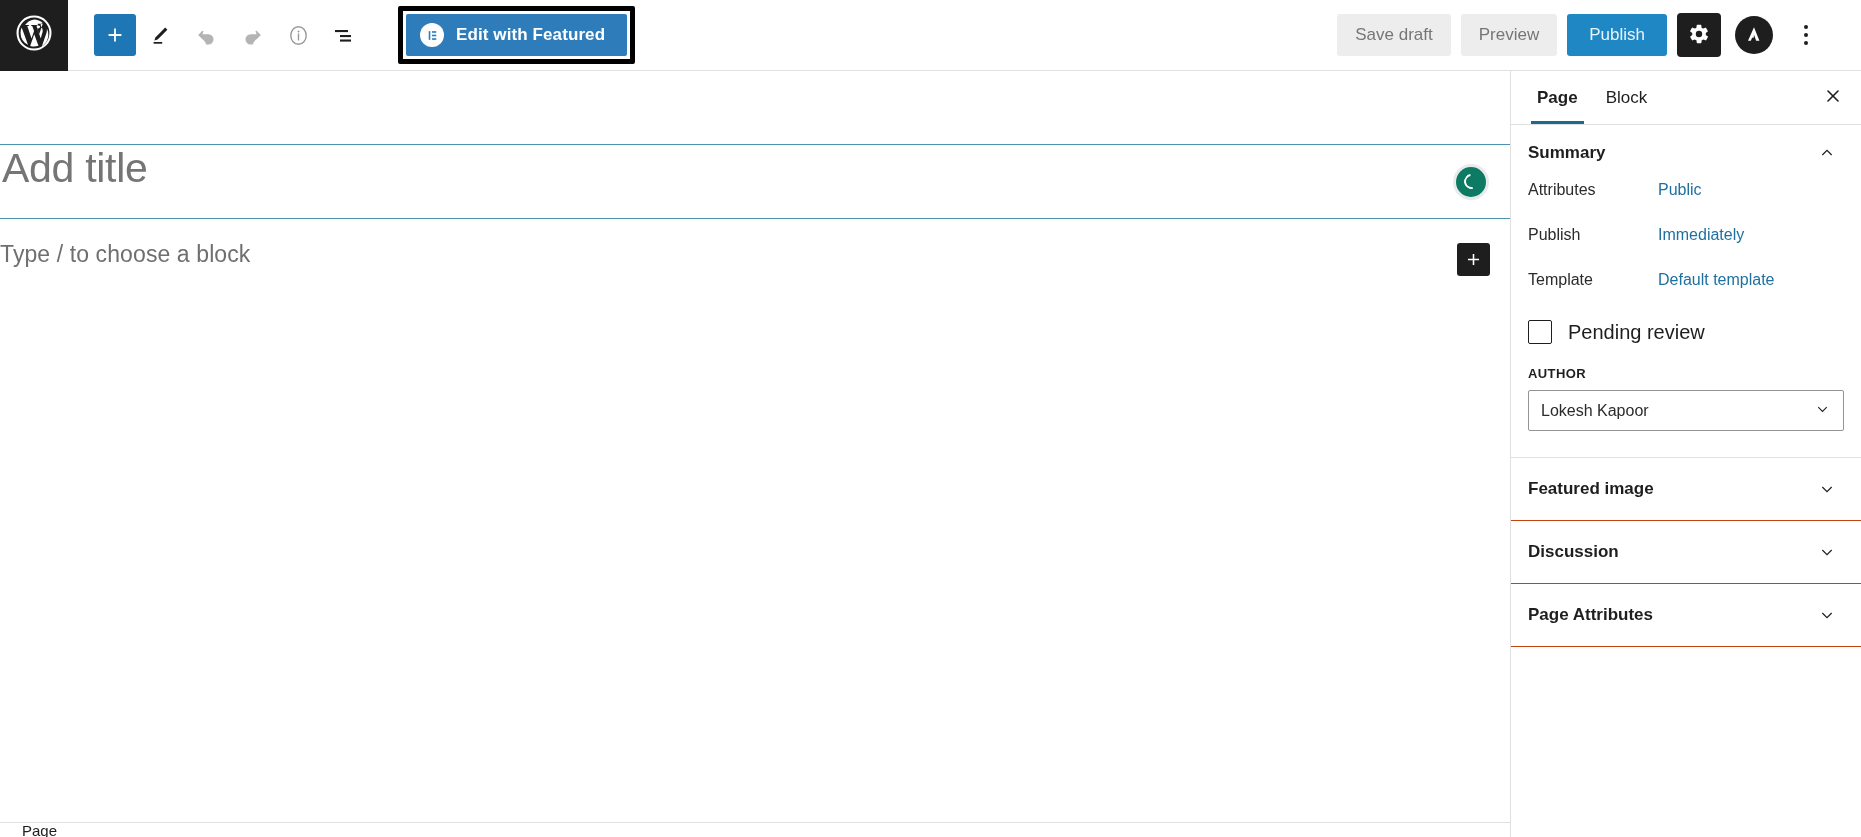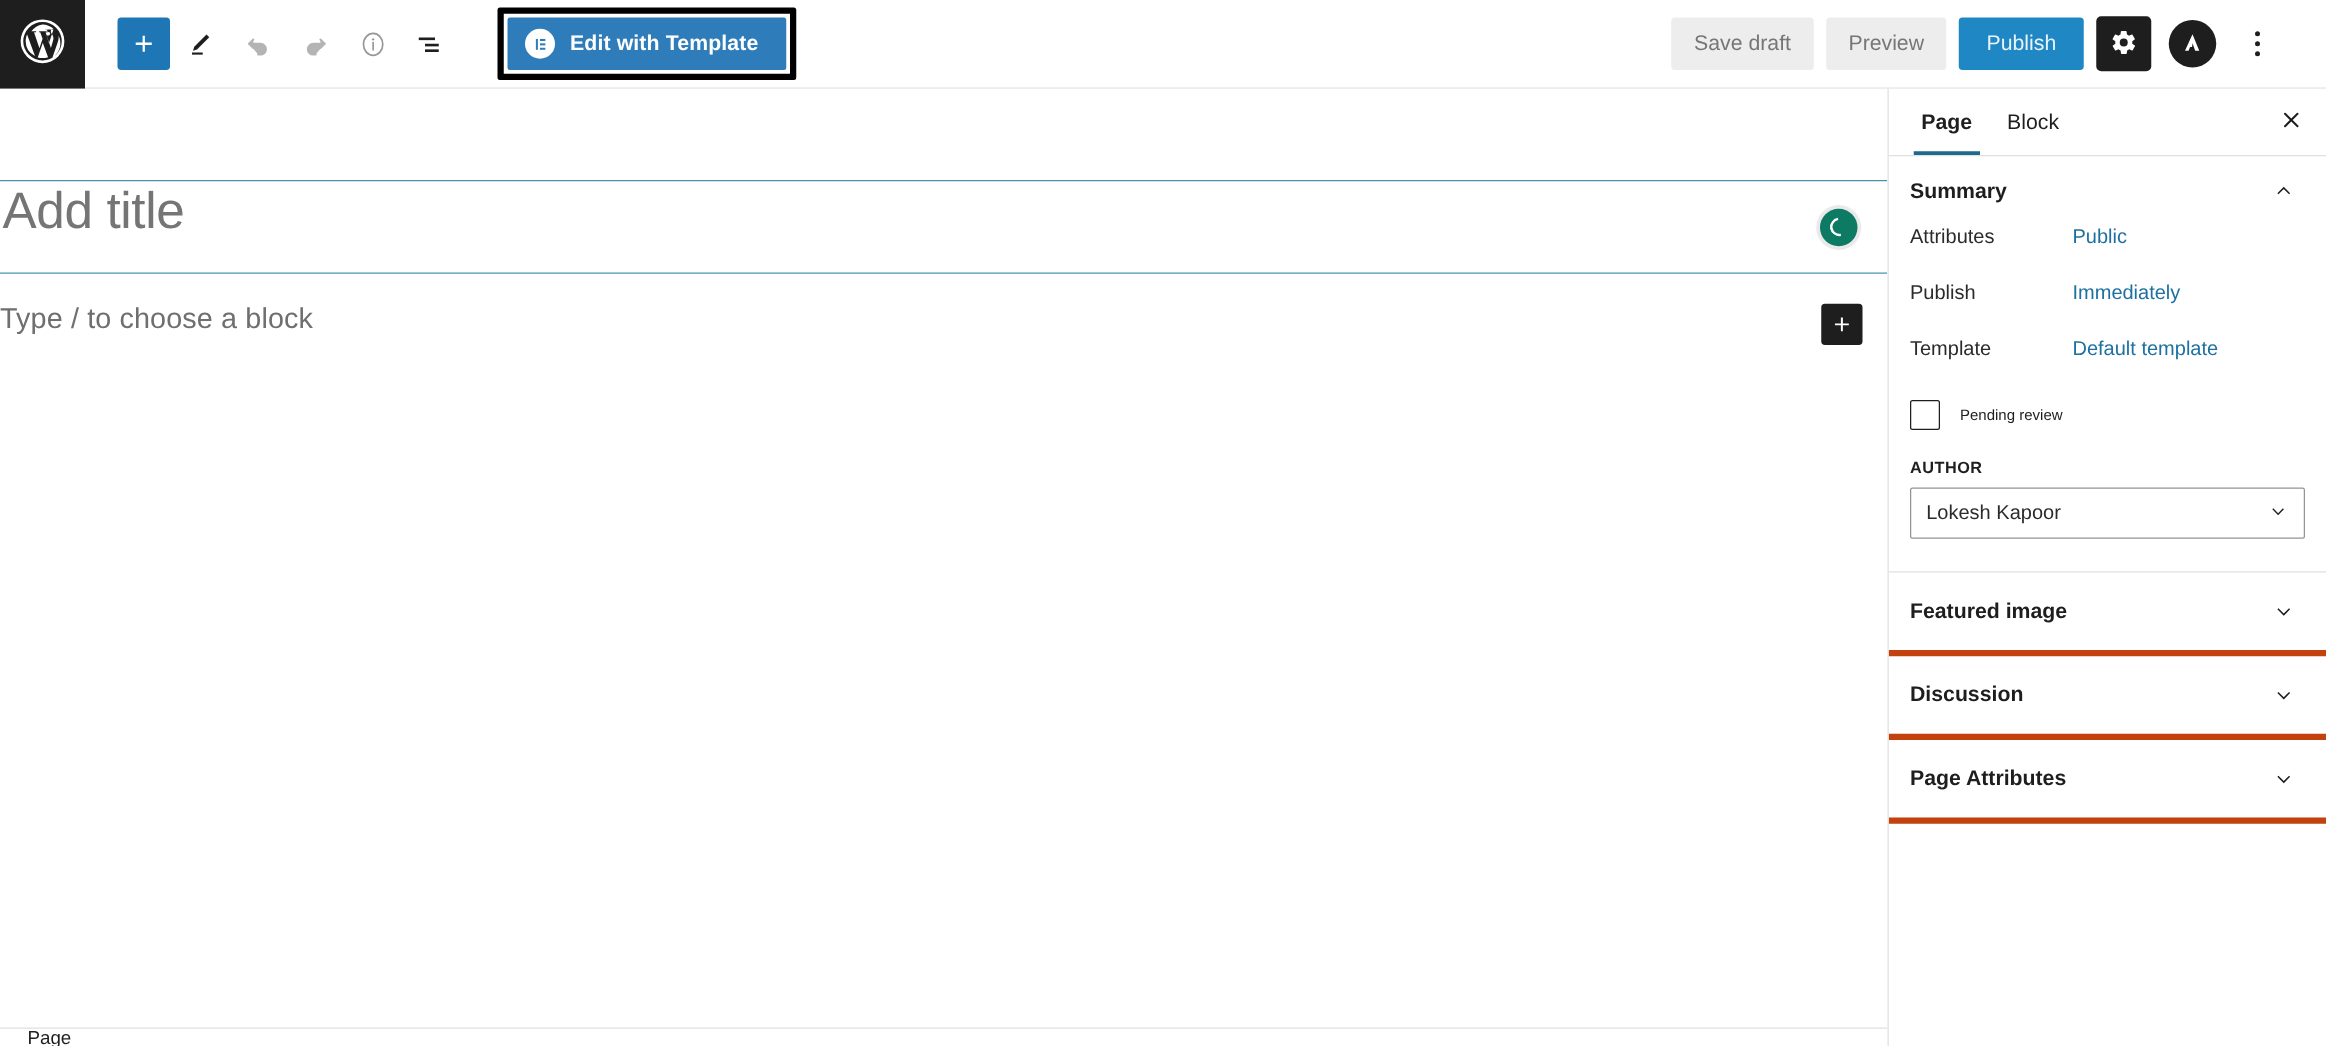--- a/index.html
+++ b/index.html
@@ -173,38 +173,38 @@
     background: none; border: none; padding: 0; text-align: left;
     font-family: "Liberation Sans", sans-serif;
   }
   .sb-row.tight { margin-bottom: 21px; }
 
   .sb-check-row { display: flex; align-items: center; padding: 0 17px; margin: 30px 0 12px 0; }
   .sb-checkbox {
     width: 24px; height: 24px; border: 1.6px solid #1e1e1e; border-radius: 2px;
     background: #fff; cursor: pointer; flex: 0 0 24px;
   }
-  .sb-check-label { font-size: 12px; color: #1e1e1e; margin-left: 16px; font-family: "Liberation Sans", sans-serif; }
+  .sb-check-label { font-size: 20px; color: #1e1e1e; margin-left: 16px; font-family: "Liberation Sans", sans-serif; }
 
   .sb-field { padding: 0 17px; margin-top: 22px; }
   .sb-field-label {
     font-size: 13px; font-weight: 700; color: #1e1e1e; letter-spacing: .4px;
     text-transform: uppercase; margin-bottom: 9px; display: block;
     font-family: "Liberation Sans", sans-serif;
   }
   .sb-select {
     width: 100%; height: 41px; border: 1px solid #949494; border-radius: 2px;
     background: #fff; display: flex; align-items: center; padding: 0 12px; cursor: pointer;
   }
   .sb-select-text { font-size: 16px; color: #2b2b2b; font-family: "Liberation Sans", sans-serif; }
   .sb-select-chev { margin-left: auto; }
   .sb-select-chev svg { stroke: #1e1e1e; fill: none; stroke-width: 1.6; }
 
   .sb-divider { height: 1px; background: #e0e0e0; margin-top: 26px; }
-  .sb-panel { border-bottom: 5px solid #c2410c; }
+  .sb-panel { border-bottom: 1px solid #c2410c; }
   .sb-panel .sb-section-head { height: 62px; }
 </style>
 </head>
 <body>
 
 <div id="app">
 
   <div class="topbar">
 
     <div class="wp-logo-box">
@@ -263,21 +263,21 @@
     <div class="elementor-wrap">
       <button class="elementor-btn">
         <span class="elementor-badge">
           <svg viewBox="0 0 24 24">
               <rect x="5" y="4" width="3" height="16"></rect>
               <rect x="11" y="4" width="8" height="3"></rect>
               <rect x="11" y="10.5" width="8" height="3"></rect>
               <rect x="11" y="17" width="8" height="3"></rect>
             </svg>
         </span>
-        <span>Edit with Template</span>
+        <span>Edit with Featured</span>
       </button>
     </div>
 
     <div class="topbar-right">
       <button class="tb-pill">Save draft</button>
       <button class="tb-pill">Preview</button>
       <button class="tb-publish">Publish</button>
       <button class="tb-gear">
         <span>
           <svg viewBox="0 0 24 24" width="22" height="22">

